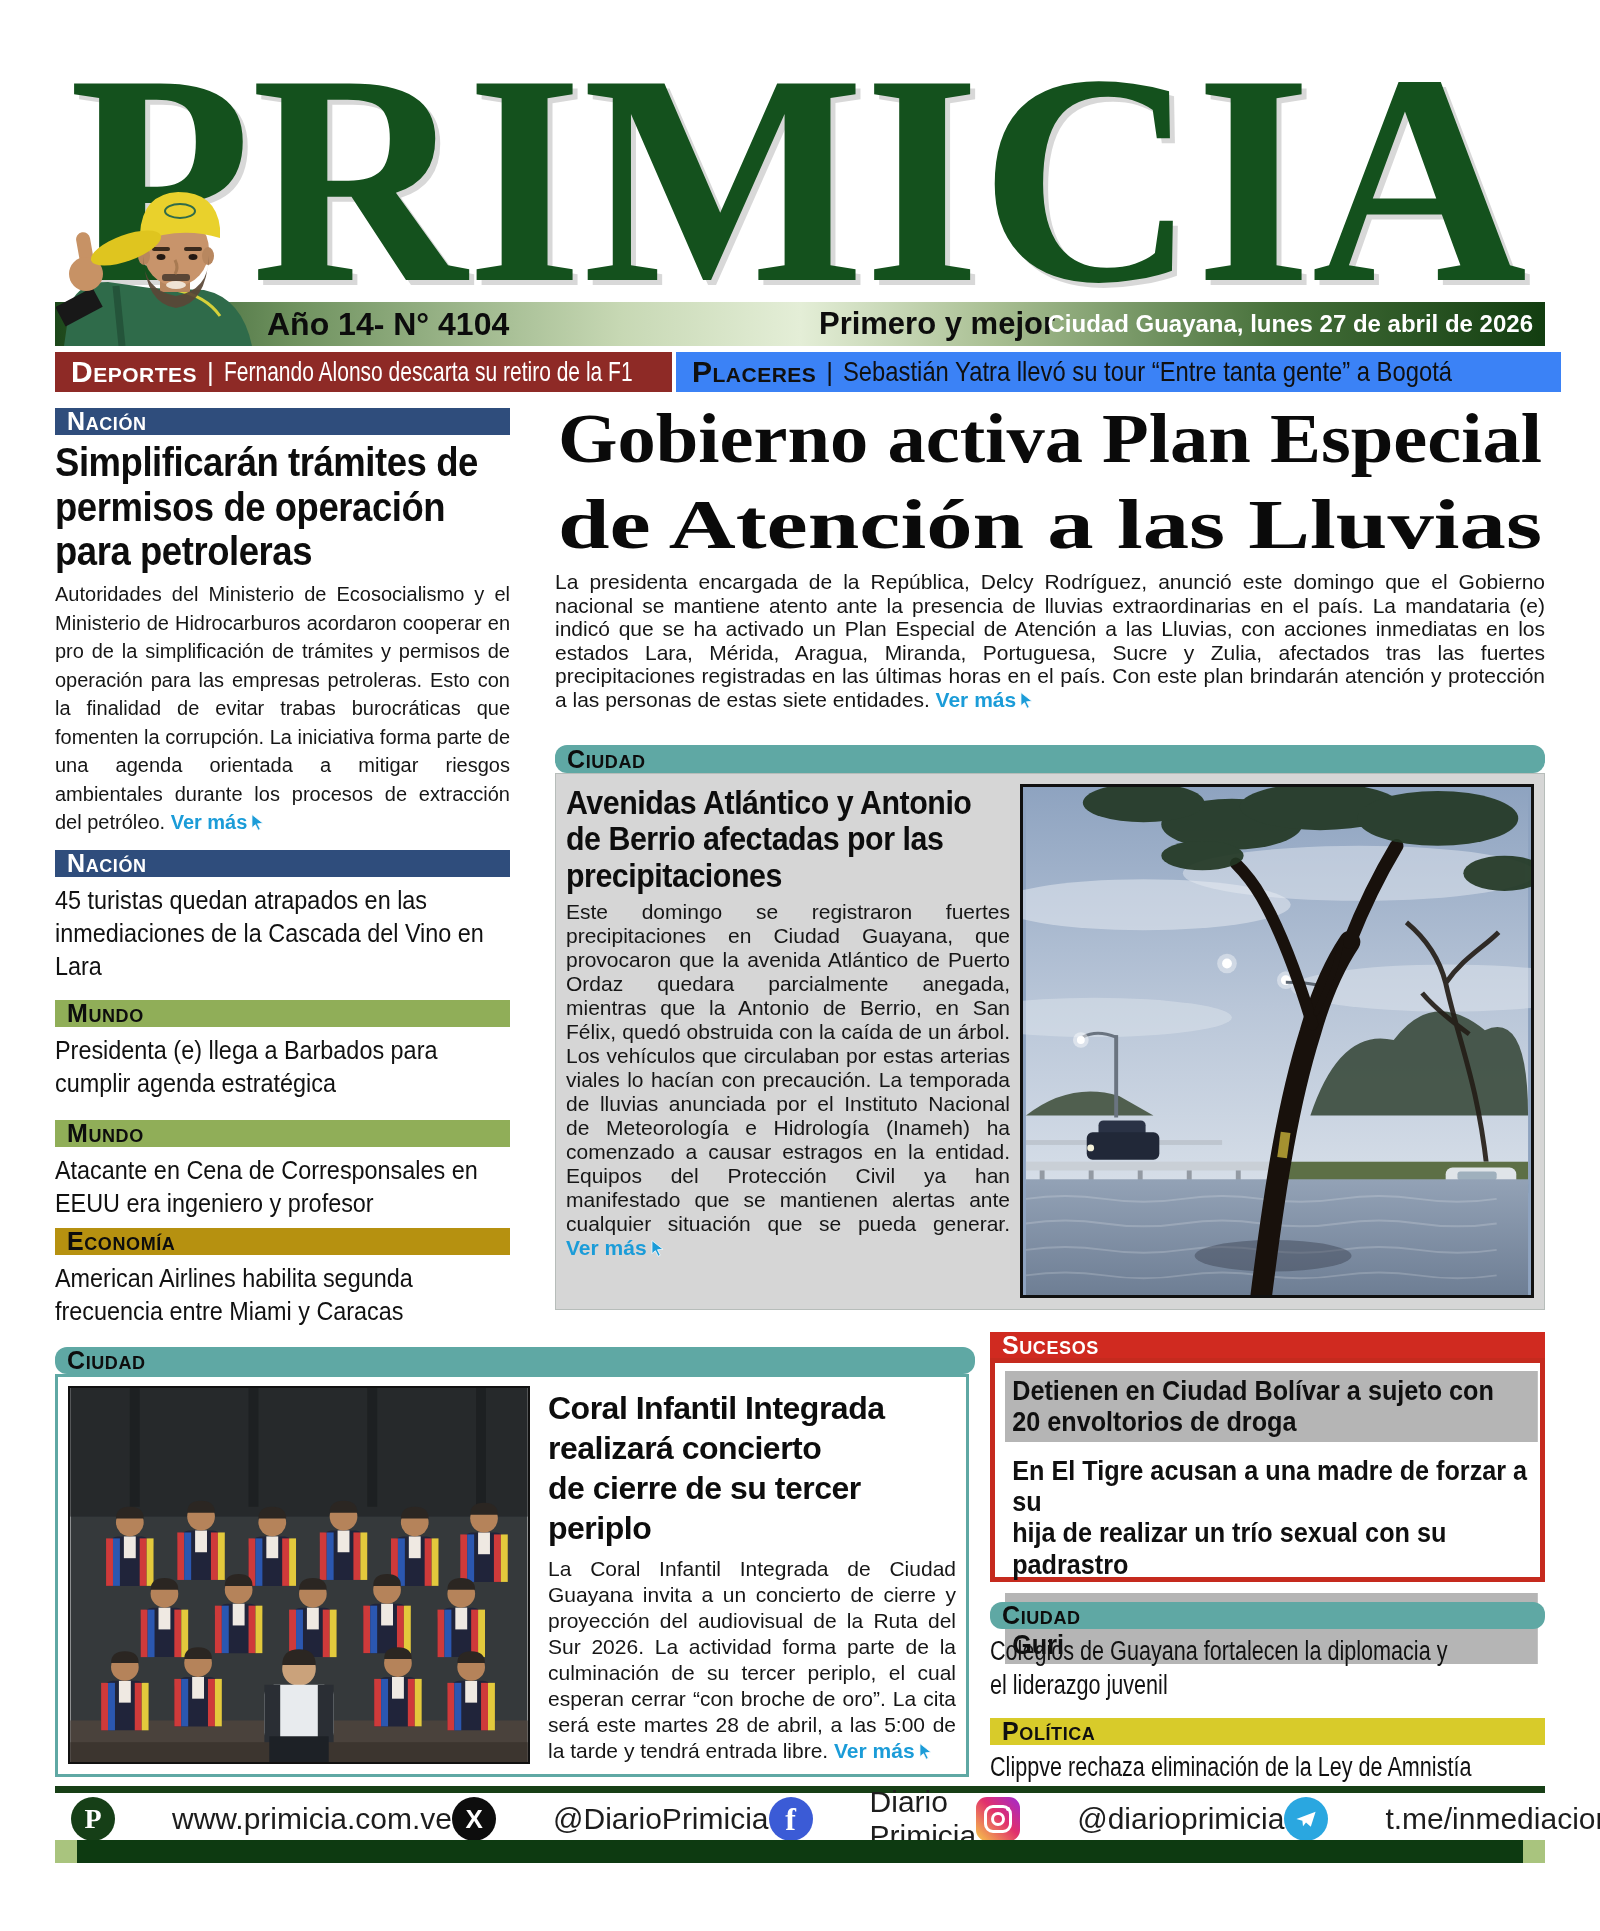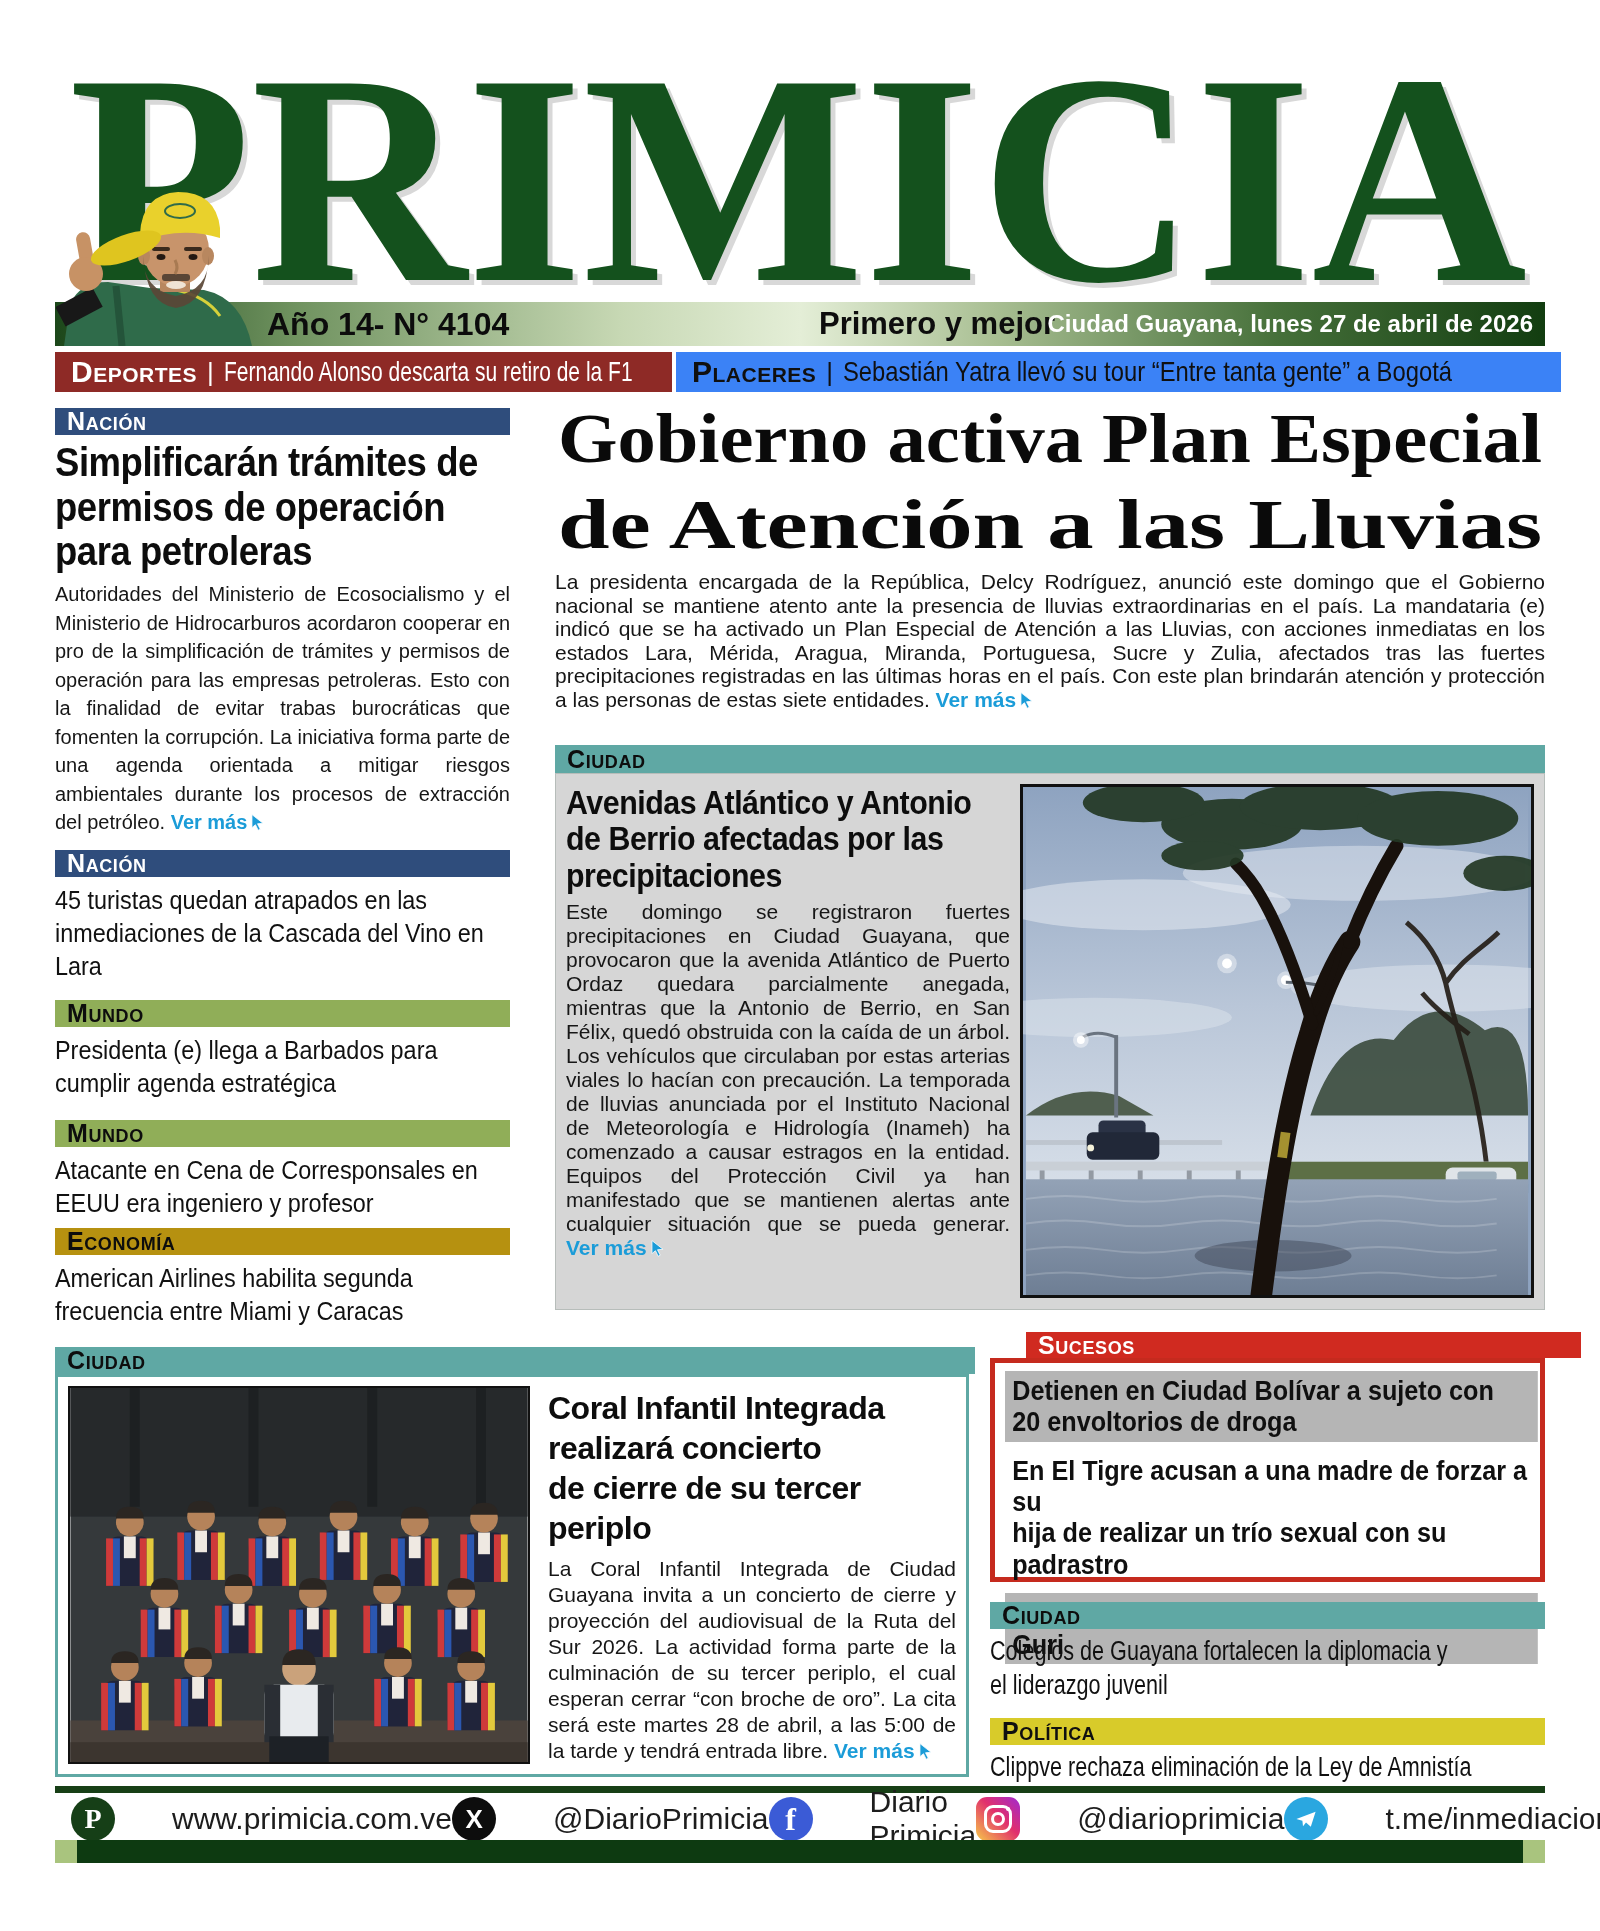--- a/index.html
+++ b/index.html
@@ -4,22 +4,22 @@
 <style>
   html,body{margin:0;padding:0;background:#9a9a9a;}
   #page{position:relative;width:1600px;height:1931px;margin:0 auto;background:#ffffff;
         font-family:"Liberation Sans",sans-serif;overflow:hidden;color:#141414;}
   .abs{position:absolute;}
   .bar{display:flex;align-items:center;padding-left:12px;font-weight:700;
        font-variant:small-caps;letter-spacing:.6px;font-size:25px;line-height:1;}
   .bar-nacion{background:#2f4d7c;color:#ffffff;}
   .bar-mundo{background:#90ae58;color:#0d0d0d;}
   .bar-economia{background:#b69110;color:#0d0d0d;}
-  .bar-ciudad{background:#5fa8a4;color:#0d0d0d;}
-  .bar-sucesos{background:#d02a20;color:#ffffff;margin-left:36px;}
+  .bar-ciudad{background:#5fa8a4;color:#0d0d0d;border-radius:12px;}
+  .bar-sucesos{background:#d02a20;color:#ffffff;}
   .bar-politica{background:#d8cb2a;color:#101010;}
   .hl{font-weight:700;color:#0d0d0d;letter-spacing:-.5px;white-space:pre-line;line-height:1.09;}
   .body-text{text-align:justify;color:#161616;}
   .cnd{transform-origin:0 0;}
   .brief{white-space:pre-line;color:#111;line-height:1.26;}
   .more{color:#1b9cd8;font-weight:700;white-space:nowrap;}
   .cur{width:19px;height:19px;vertical-align:-3px;margin-left:1px;}
   .logo-text{font-family:"Liberation Serif",serif;font-weight:700;}
   .strip{background:linear-gradient(90deg,#1c471a 0%,#6f925f 16%,#c7d8b4 38%,#e4eed7 50%,
          #a9bf93 63%,#46703a 82%,#123d10 100%);}

